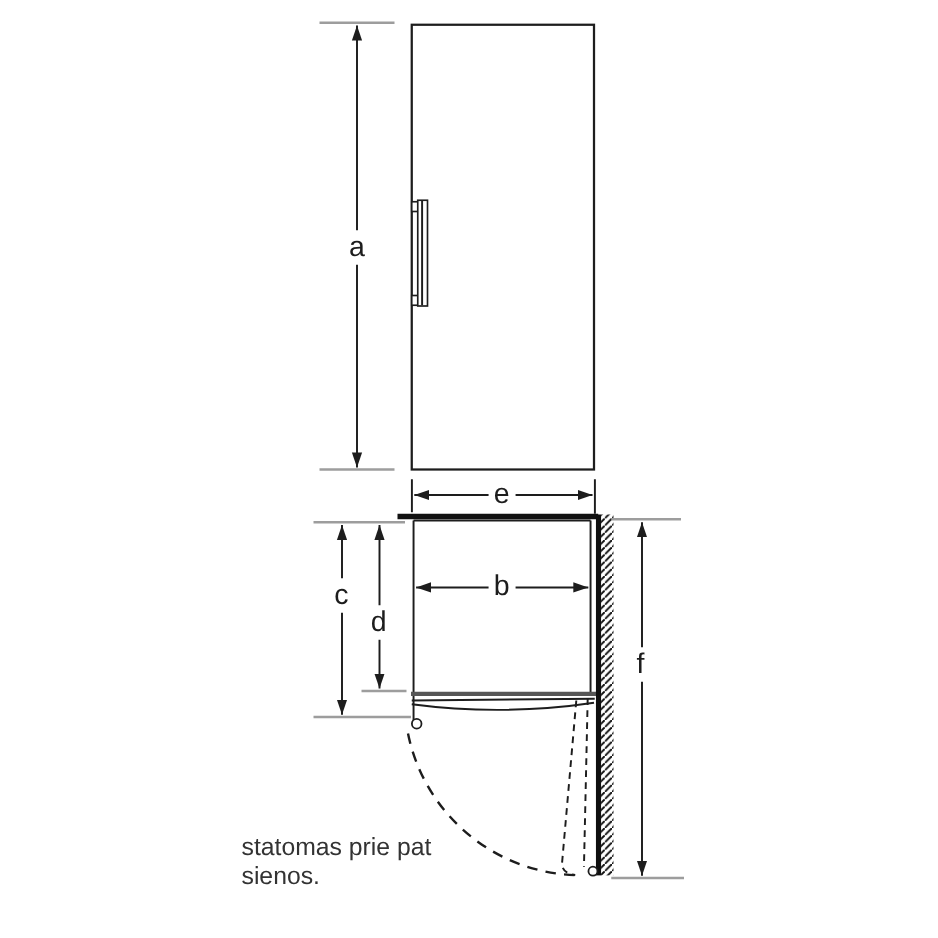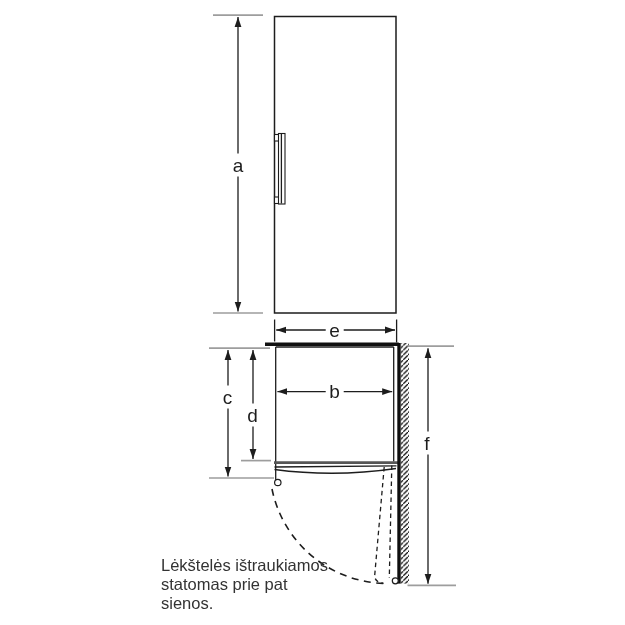--- a/index.html
+++ b/index.html
@@ -89,18 +89,17 @@
   </svg>
 
   <span class="dim-label" style="left:238px;top:164.5px;">a</span>
   <span class="dim-label" style="left:334.5px;top:329.5px;">e</span>
   <span class="dim-label" style="left:334.5px;top:390.5px;">b</span>
   <span class="dim-label" style="left:227.5px;top:396.5px;">c</span>
   <span class="dim-label" style="left:252.5px;top:415px;">d</span>
   <span class="dim-label" style="left:427px;top:443px;">f</span>
 
   <div class="note">
-    <div>Lėkštelės ištraukiamos</div>
     <div>statomas prie pat</div>
     <div>sienos.</div>
   </div>
 
 </div>
 
 </body></html>

